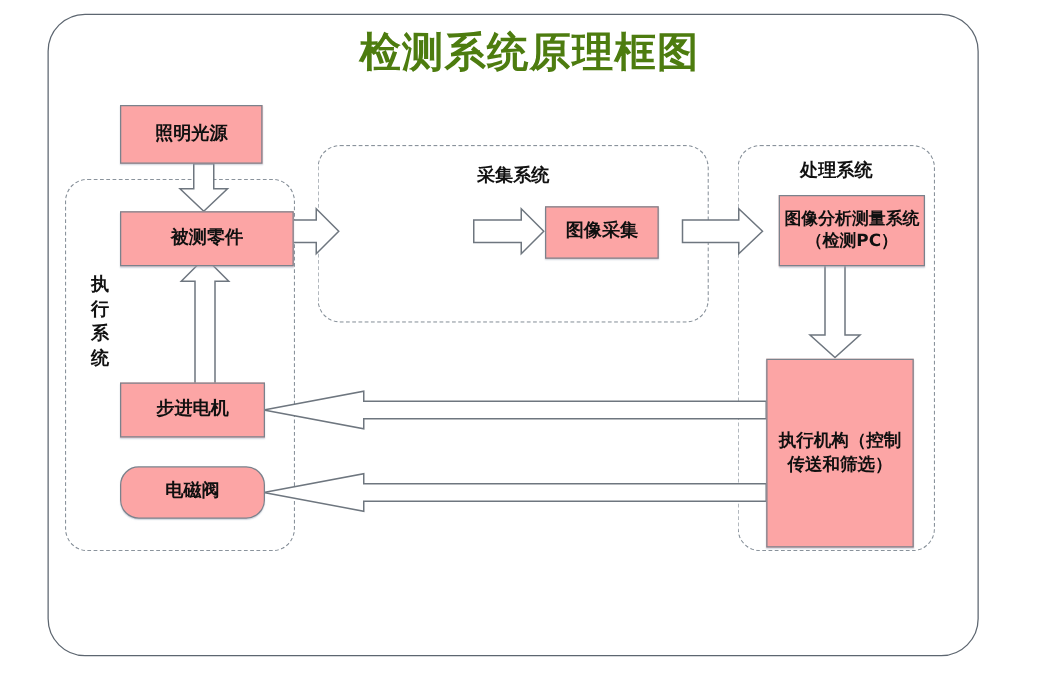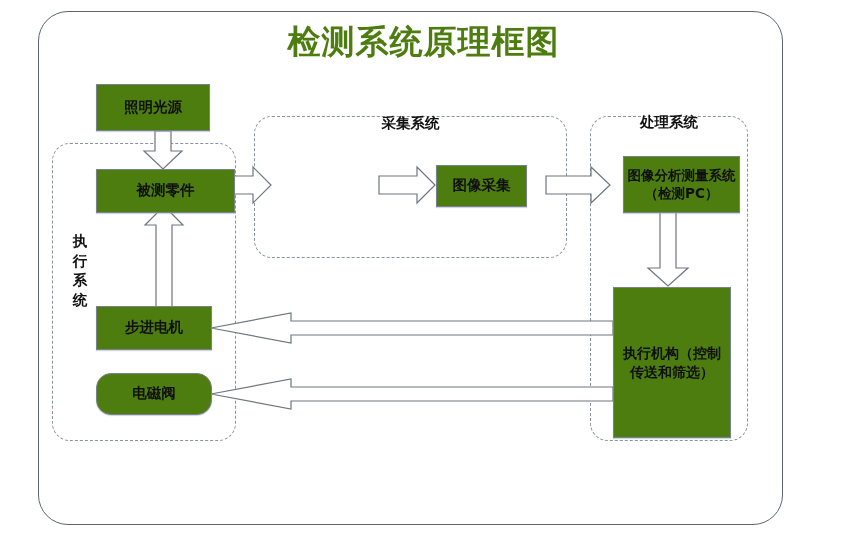--- a/index.html
+++ b/index.html
@@ -62,21 +62,21 @@
     color: #111111;
     width: 20px;
     text-align: center;
     line-height: 1.36;
     word-break: break-all;
   }
   .node {
     position: absolute;
     box-sizing: border-box;
     border: 1.2px solid #7a828c;
-    background: #4d7c0f;
+    background: #fca5a5;
     display: flex;
     align-items: center;
     justify-content: center;
     text-align: center;
     font-size: 14.5px;
     font-weight: bold;
     color: #101010;
     line-height: 1.32;
     box-shadow: 0 1px 1px rgba(150,165,185,0.45);
     padding: 0 3px;
@@ -98,23 +98,23 @@
 <div id="canvas">
 
   <div class="outer-frame"></div>
 
   <div class="title">检测系统原理框图</div>
 
   <div class="group-box" style="left:52px; top:143px; width:184px; height:298px;"></div>
   <div class="group-box" style="left:254px; top:116px; width:313px; height:142px;"></div>
   <div class="group-box" style="left:590px; top:116px; width:158px; height:325px;"></div>
 
-  <div class="group-label-vertical" style="left:70px; top:232px;">执行系统</div>
-  <div class="group-label" style="left:254px; top:114px; width:313px;">采集系统</div>
-  <div class="group-label" style="left:590px; top:113px; width:158px;">处理系统</div>
+  <div class="group-label-vertical" style="left:70px; top:219px;">执行系统</div>
+  <div class="group-label" style="left:254px; top:131px; width:313px;">采集系统</div>
+  <div class="group-label" style="left:590px; top:127px; width:158px;">处理系统</div>
 
   <svg class="arrow-svg" style="left:140px; top:131px;" width="46" height="40" viewBox="0 0 46 40">
     <polygon class="arrow-shape" points="15,0 31,0 31,20 42,20 23,38 4,20 15,20"></polygon>
   </svg>
 
   <svg class="arrow-svg" style="left:211px; top:166px;" width="62" height="40" viewBox="0 0 62 40">
     <polygon class="arrow-shape" points="0,10 42,10 42,1 60,19 42,37 42,28 0,28"></polygon>
   </svg>
 
   <svg class="arrow-svg" style="left:379px; top:166px;" width="58" height="40" viewBox="0 0 58 40">

